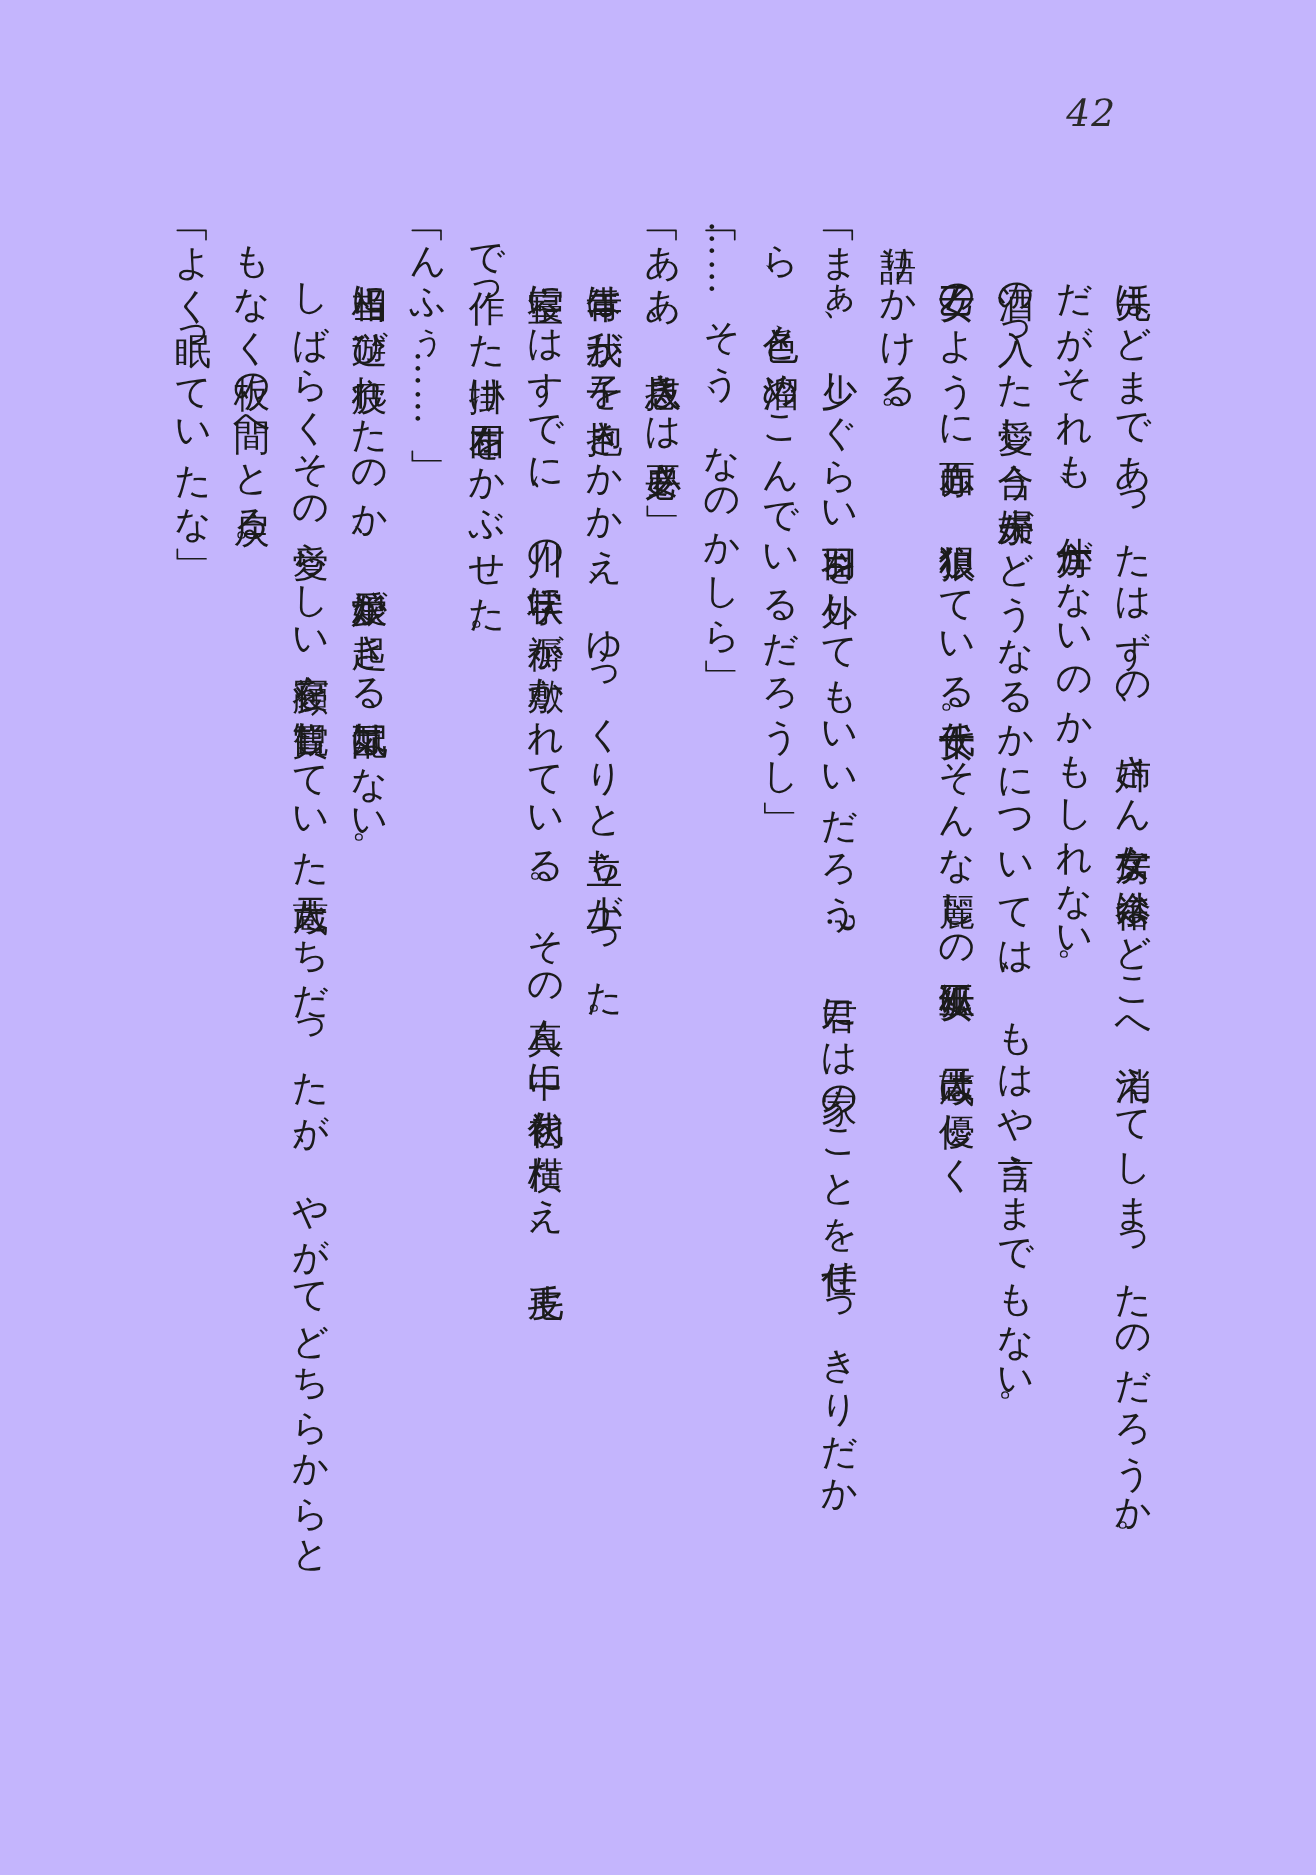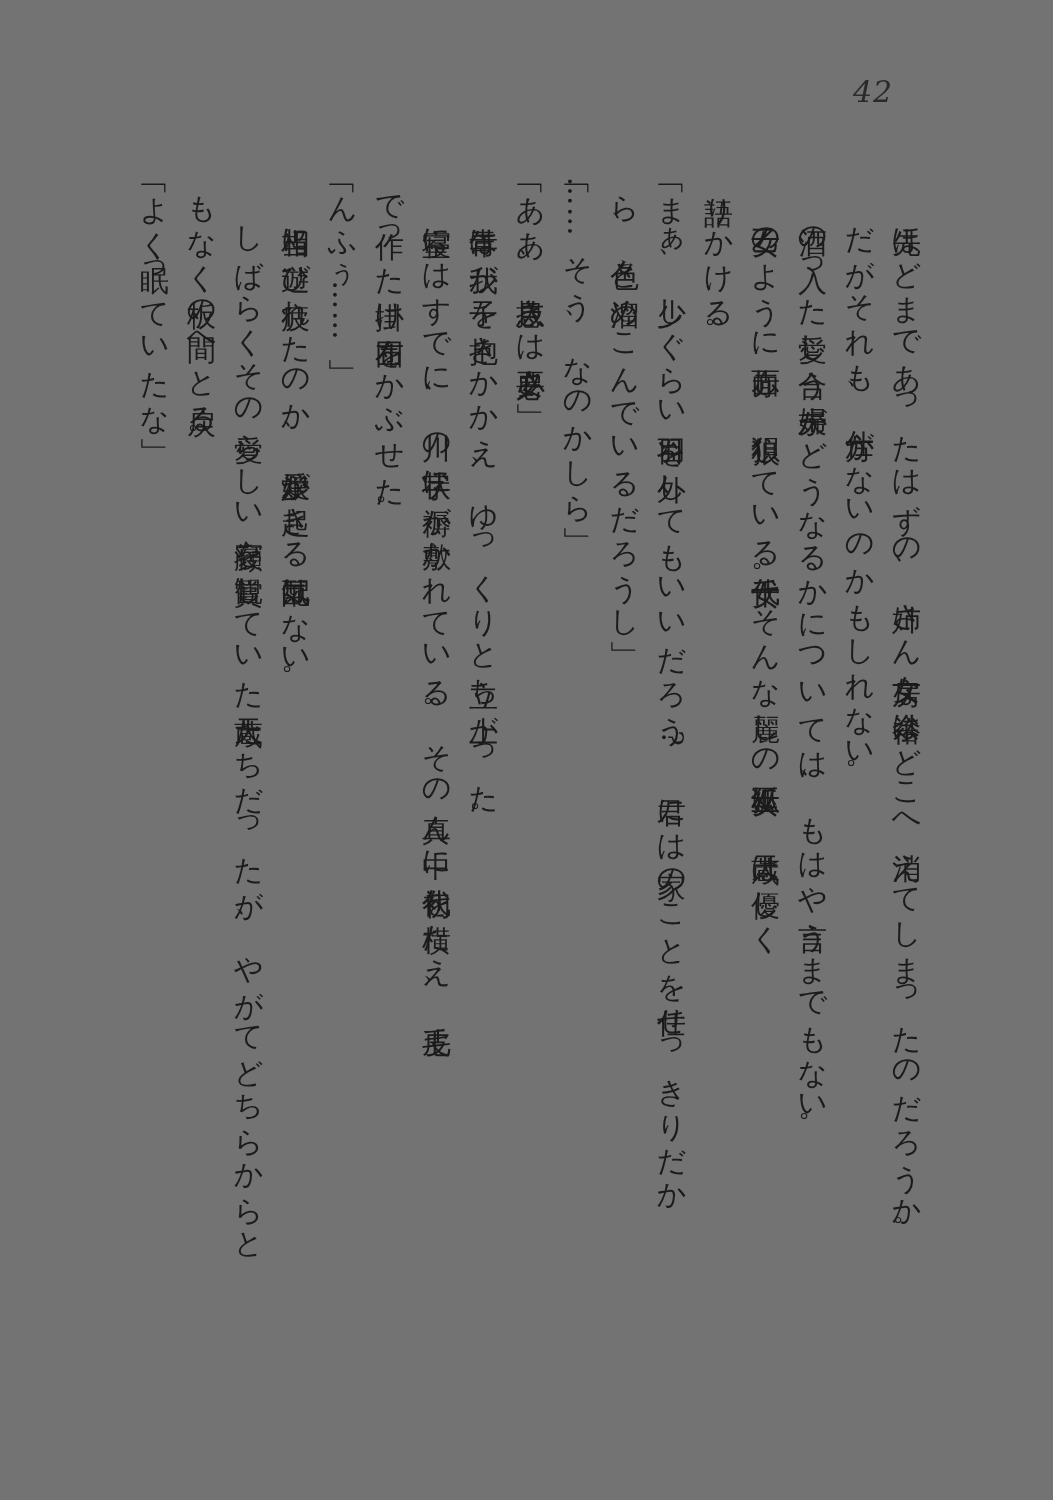--- a/index.html
+++ b/index.html
@@ -3,21 +3,21 @@
 <meta charset="utf-8">
 <style>
   html, body {
     margin: 0;
     padding: 0;
   }
   .page {
     position: relative;
     width: 1053px;
     height: 1500px;
-    background: #737373;
+    background: #c4b5fd;
     overflow: hidden;
     font-family: "DejaVu Serif", "Liberation Serif", serif;
   }
   .page-number {
     position: absolute;
     top: 74px;
     left: 853px;
     font-size: 30px;
     font-style: italic;
     color: #2a2a2a;

